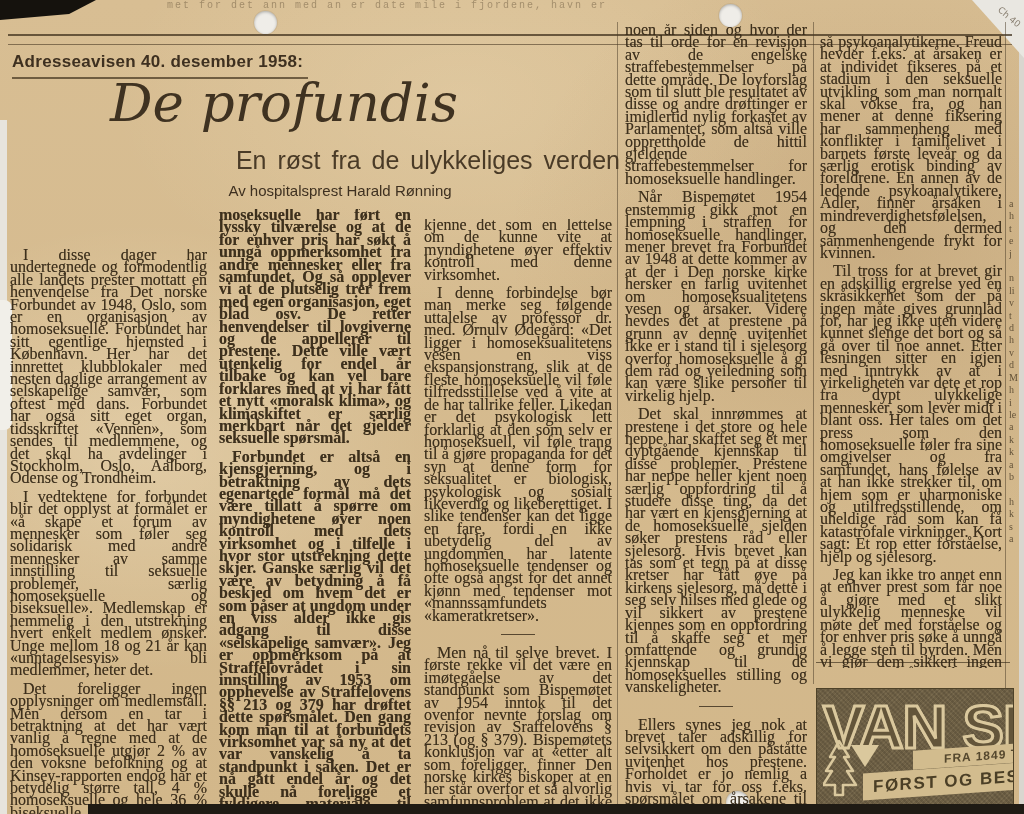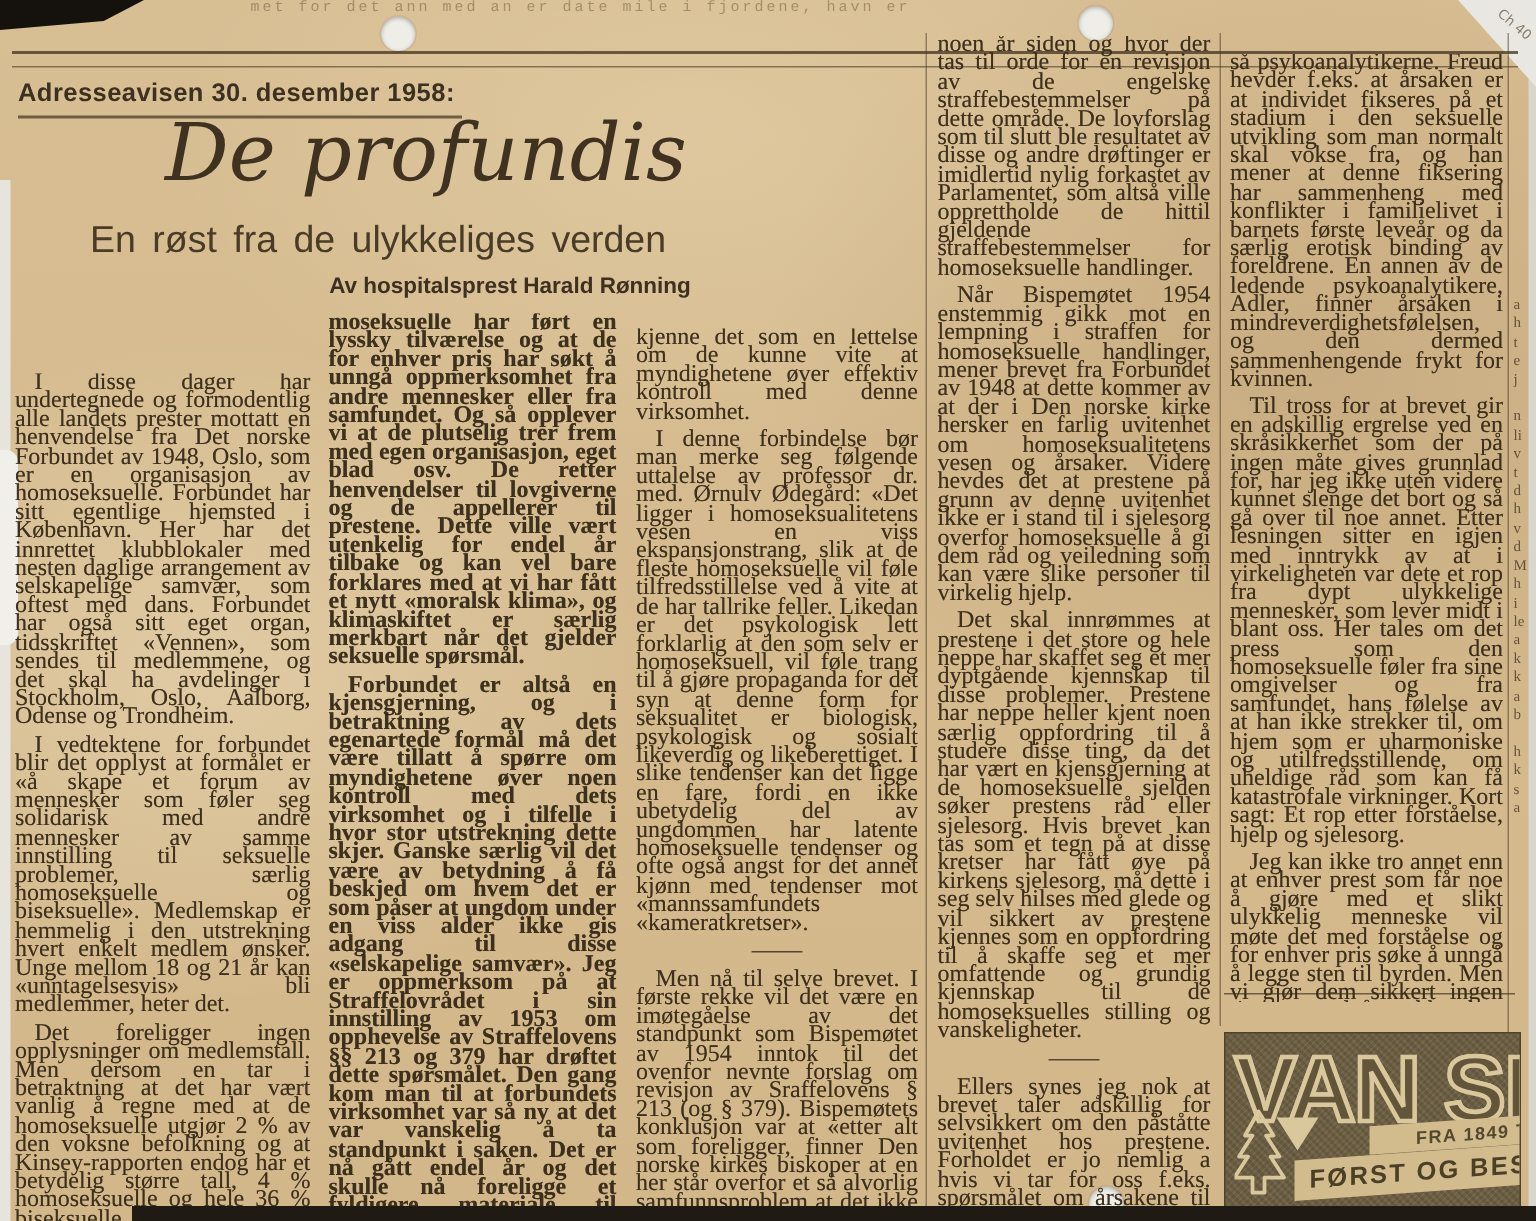--- a/index.html
+++ b/index.html
@@ -34,24 +34,24 @@
     font-family:Liberation Mono, monospace;margin-left:19px;}
   .double-rule{position:absolute;left:8px;top:34px;width:1004px;height:8px;
     border-top:2.5px solid rgba(60,45,25,.72);border-bottom:1.5px solid rgba(60,45,25,.55);}
   
   .source-line{position:absolute;left:12px;top:52px;font-family:"Liberation Sans",sans-serif;
     font-weight:bold;font-size:17px;color:#3e3020;letter-spacing:.3px;}
   .source-rule{position:absolute;left:12px;top:77px;width:296px;height:2px;background:rgba(60,45,25,.68);}
   .headline{position:absolute;left:110px;top:74px;width:480px;
     font-family:"DejaVu Serif",serif;font-style:italic;font-weight:normal;
     font-size:53px;line-height:1.1;color:#3f3221;}
-  .subtitle{position:absolute;left:60px;top:146px;width:560px;text-align:left;
+  .subtitle{position:absolute;left:60px;top:146px;width:560px;text-align:right;
     font-family:"Liberation Sans",sans-serif;font-size:25px;color:#4a3b27;word-spacing:4px;}
   .byline{position:absolute;left:60px;top:182px;width:560px;text-align:center;
-    font-family:"Liberation Sans",sans-serif;font-weight:bold;font-size:15px;color:#3e3020;}
+    font-family:"Liberation Sans",sans-serif;font-weight:normal;font-size:15px;color:#3e3020;}
   
   .col{position:absolute;overflow:hidden;text-align:justify;
     font-size:16px;line-height:12.4px;color:rgba(56,43,25,.93);
     text-shadow:0 0 .4px rgba(56,43,25,.55);}
   .col p{margin:0 0 6px 0;text-indent:13px;}
   .col p.cont{text-indent:0;}
   #col1{left:10px;top:214px;width:197px;height:590px;margin-top:35px;}
   #col2{left:219px;top:209px;width:192px;height:596px;font-weight:bold;}
   #col3{left:424px;top:219px;width:188px;height:596px;}
   #col4{left:625px;top:24px;width:182px;height:780px;}
@@ -101,21 +101,21 @@
   </div>
   <div class="handwriting">Ch 40</div>
 
   <div class="top-fragments">met for det ann        med an er date mile i fjordene, havn er</div>
   <div class="double-rule"></div>
 
   <div class="hole" id="hole1"></div>
   <div class="hole" id="hole2"></div>
   <div class="hole" id="hole3"></div>
 
-  <div class="source-line">Adresseavisen 30. desember 1958:</div>
+  <div class="source-line">Adresseavisen 40. desember 1958:</div>
   <div class="source-rule"></div>
   <div class="headline">De profundis</div>
   <div class="subtitle">En røst fra de ulykkeliges verden</div>
   <div class="byline">Av hospitalsprest Harald Rønning</div>
 
   <div class="vrule" id="vrule1"></div>
   <div class="vrule" id="vrule2"></div>
   <div class="vrule" id="vrule3"></div>
 
   <div class="col" id="col1">

